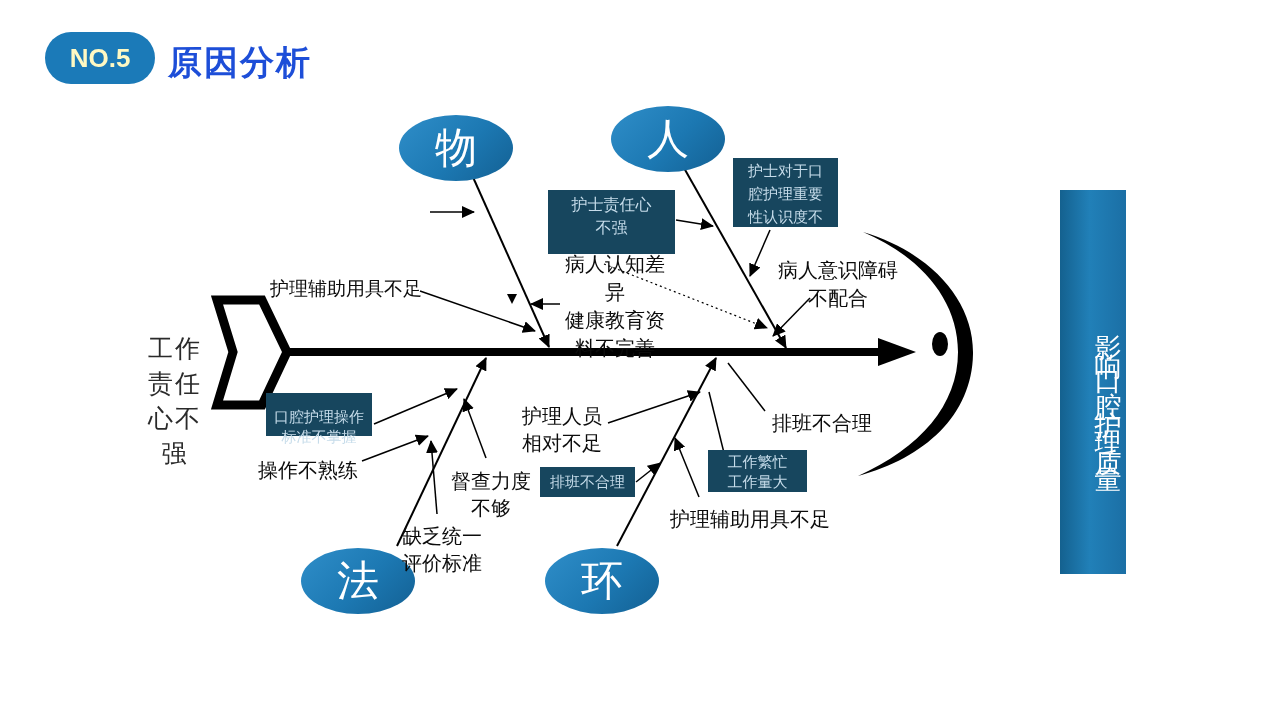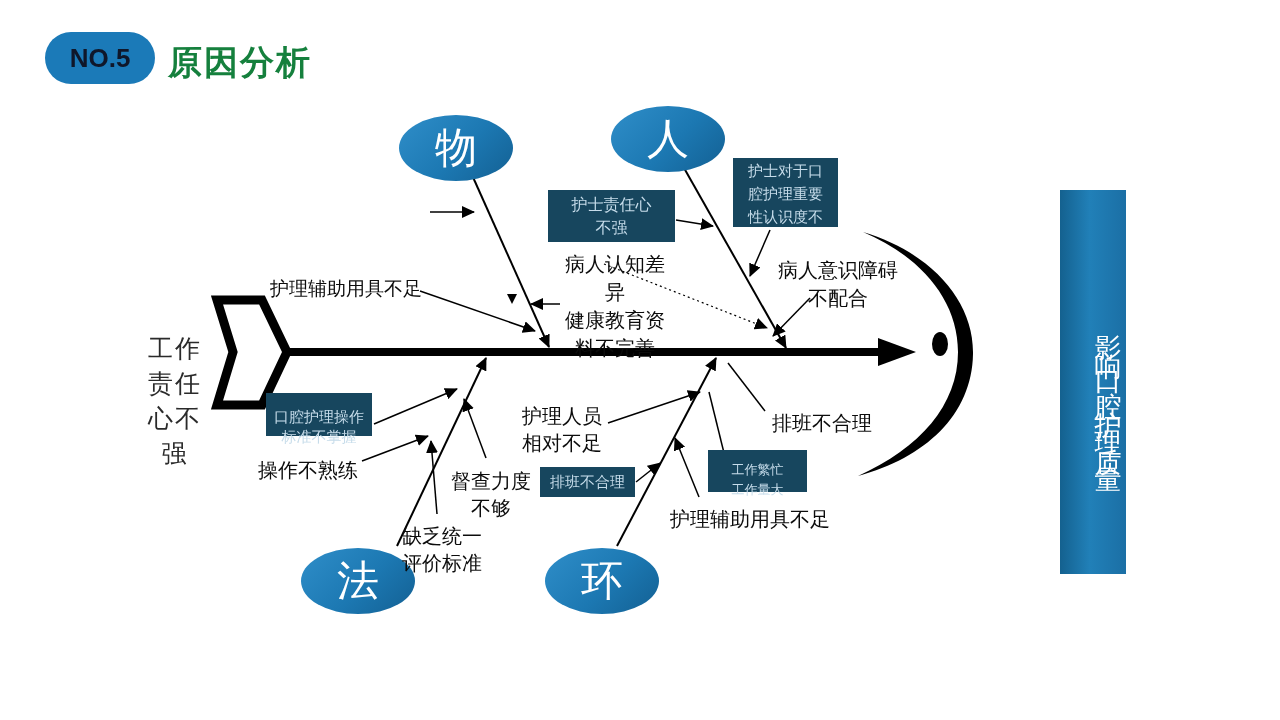--- a/index.html
+++ b/index.html
@@ -1,42 +1,42 @@
 <!DOCTYPE html>
 <html><head>
 <meta charset="utf-8">
 <style>
   html,body{margin:0;padding:0;background:#fff;}
   .stage{position:relative;width:1280px;height:720px;background:#fff;overflow:hidden;
          font-family:"Liberation Serif","DejaVu Serif",serif;}
   
   .badge{position:absolute;left:45px;top:32px;width:110px;height:52px;border-radius:27px;
-         background:#1b7ab8;color:#0f172a;display:flex;align-items:center;justify-content:center;
+         background:#1b7ab8;color:#fef9c3;display:flex;align-items:center;justify-content:center;
          font-family:"Liberation Sans","DejaVu Sans",sans-serif;font-weight:bold;font-size:26px;z-index:4;}
-  .title{position:absolute;left:168px;top:40px;font-size:34px;font-weight:bold;color:#15803d;
+  .title{position:absolute;left:168px;top:40px;font-size:34px;font-weight:bold;color:#1d4ed8;
          letter-spacing:2px;z-index:4;}
   
   .lines{position:absolute;left:0;top:0;z-index:2;}
   
   .oval{position:absolute;width:114px;height:66px;border-radius:50%;
         background:linear-gradient(135deg,#2f8ec9 0%,#1c78b2 55%,#136093 100%);
         display:flex;align-items:center;justify-content:center;color:#fff;font-size:42px;z-index:3;}
   .oval-wu{left:399px;top:115px;}
   .oval-ren{left:611px;top:106px;}
   .oval-fa{left:301px;top:548px;}
   .oval-huan{left:545px;top:548px;}
   
   .cbox{position:absolute;background:#17465e;color:#c6dcea;text-align:center;
         white-space:pre-line;z-index:3;display:block;}
-  .cbox-resp{left:548px;top:190px;width:127px;height:52px;font-size:16px;line-height:23px;padding-top:3px;box-sizing:border-box;font-family:Liberation Serif, serif;}
+  .cbox-resp{left:548px;top:190px;width:127px;height:64px;font-size:16px;line-height:23px;padding-top:3px;box-sizing:border-box;font-family:Liberation Serif, serif;}
   .cbox-aware{left:733px;top:158px;width:105px;height:69px;font-size:15px;line-height:23px;
               padding:2px 14px;box-sizing:border-box;overflow:hidden;}
   .cbox-opstd{left:266px;top:393px;width:106px;height:43px;font-size:15px;line-height:20px;padding-top:14px;box-sizing:border-box;}
   .cbox-sched{left:540px;top:467px;width:95px;height:30px;font-size:15px;line-height:30px;}
-  .cbox-busy{left:708px;top:450px;width:99px;height:42px;font-size:13px;line-height:20px;padding-top:10px;box-sizing:border-box;}
+  .cbox-busy{left:708px;top:450px;width:99px;height:42px;font-size:15px;line-height:20px;padding-top:2px;box-sizing:border-box;}
   
   .lbl{position:absolute;color:#0c0c0c;font-size:20px;line-height:28px;white-space:pre-line;z-index:3;}
   .lbl-liquid{left:258px;top:198px;font-size:19px;}
   .lbl-aux{left:270px;top:275px;font-size:19px;}
   .lbl-cog{left:556px;top:250px;width:118px;text-align:center;}
   .lbl-cons{left:776px;top:256px;width:124px;text-align:center;z-index:1;}
   .lbl-unskilled{left:258px;top:456px;}
   .lbl-superv{left:448px;top:468px;width:86px;text-align:center;line-height:27px;}
   .lbl-nostd{left:398px;top:523px;width:88px;text-align:center;line-height:27px;}
   .lbl-staff{left:522px;top:403px;width:80px;text-align:center;line-height:27px;}

